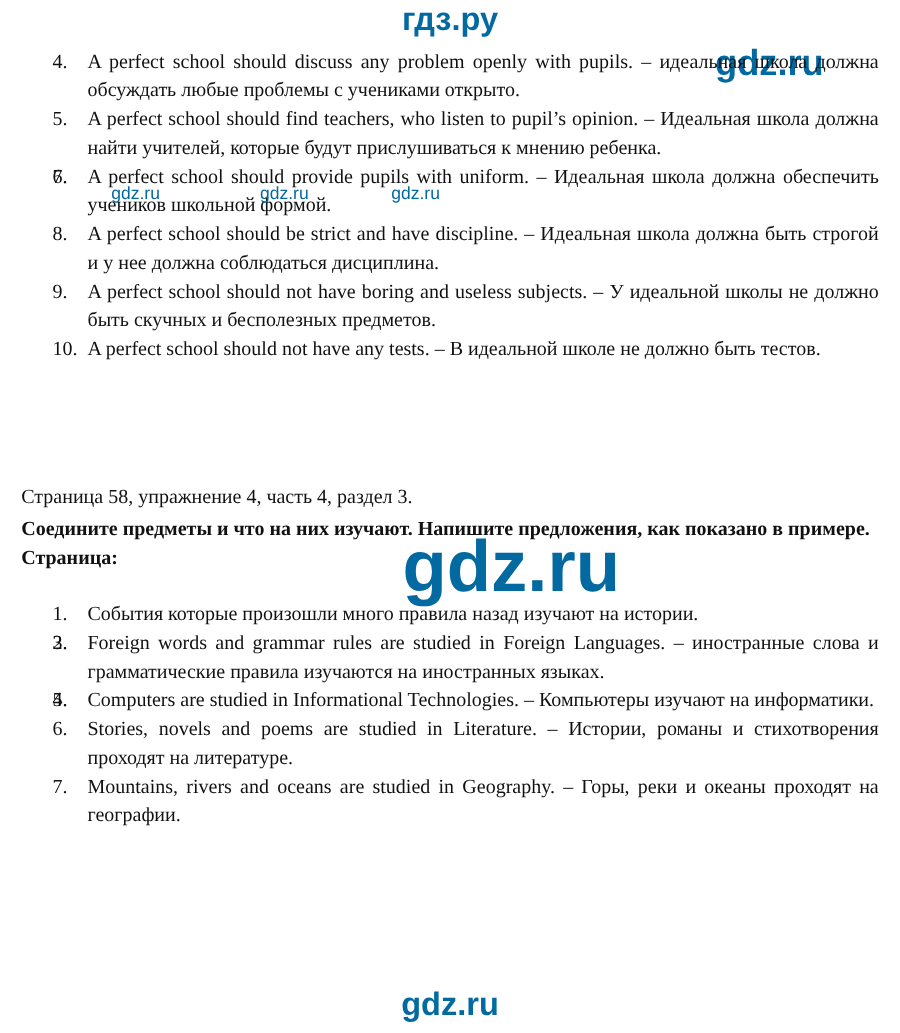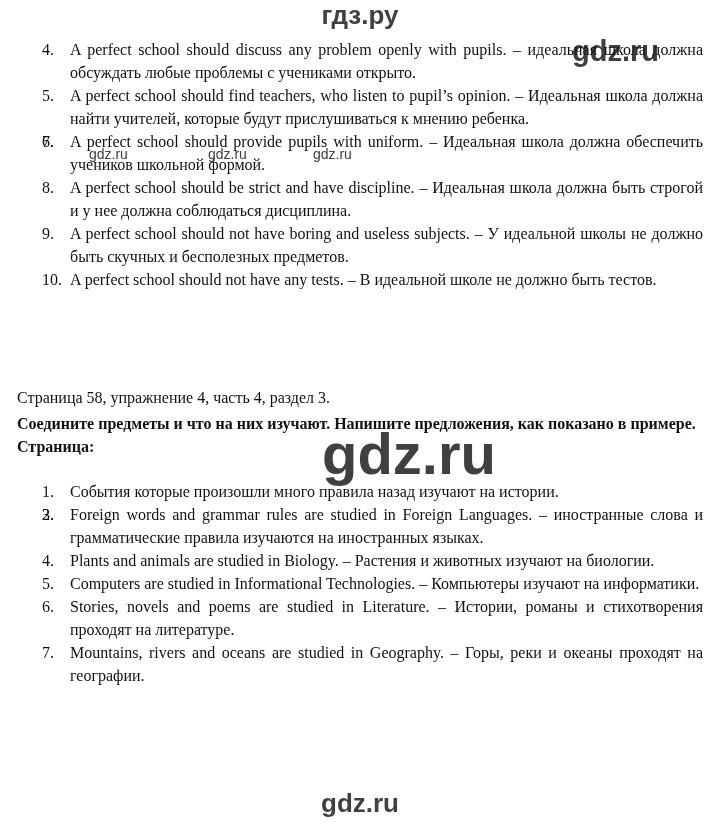--- a/index.html
+++ b/index.html
@@ -1,18 +1,18 @@
 <!DOCTYPE html>
 <html><head>
   <meta charset="utf-8">
   <style>
     html, body { margin: 0; padding: 0; background: #ffffff; }
     body { width: 720px; height: 826px; position: relative; overflow: hidden; color: #111; }
     .serif { font-family: "Liberation Serif", serif; font-size: 16px; }
-    .wm { position: absolute; font-family: "Liberation Sans", sans-serif; font-weight: bold; color: #404040; letter-spacing: 0; }
+    .wm { position: absolute; font-family: "Liberation Sans", sans-serif; font-weight: bold; color: #0369a1; letter-spacing: 0; }
     .wm-top { left: 0; width: 720px; text-align: center; top: 0px; font-size: 26px; }
     .wm-r { left: 572px; top: 35px; font-size: 29px; }
     .wm-s { font-size: 14px; font-weight: normal; }
     .wm-big { left: 322px; top: 420px; font-size: 58px; }
     .wm-bot { left: 0; width: 720px; text-align: center; top: 788px; font-size: 26px; }
     .list { position: absolute; left: 0; width: 720px; margin: 0; padding: 0; list-style: none; }
     .item { position: relative; padding-left: 70px; padding-right: 17px; line-height: 23px; text-align: justify; }
     .num { position: absolute; left: 42px; width: 24px; text-align: left; }
     .num10 { left: 42px; }
     .heading { position: absolute; left: 17px; top: 389px; font-weight: normal; }
@@ -43,19 +43,19 @@
   <div>Соедините предметы и что на них изучают. Напишите предложения, как показано в примере.</div>
   <div>Страница:</div>
 </div>
 
 <div class="wm wm-big">gdz.ru</div>
 
 <ul class="list serif" style="top:480px;">
   <li class="item"><span class="num">1.</span><span>События которые произошли много правила назад изучают на истории.</span></li>
   <li class="item"><span class="num">2.</span></li>
   <li class="item"><span class="num">3.</span><span>Foreign words and grammar rules are studied in Foreign Languages. – иностранные слова и грамматические правила изучаются на иностранных языках.</span></li>
-  <li class="item"><span class="num">4.</span><span>Plants and animals are studied in Biology. – Растения и животных изучают на биологии.</span></li>
+  <li class="item"><span class="num">4.</span></li>
   <li class="item"><span class="num">5.</span><span>Computers are studied in Informational Technologies. – Компьютеры изучают на информатики.</span></li>
   <li class="item"><span class="num">6.</span><span>Stories, novels and poems are studied in Literature. – Истории, романы и стихотворения проходят на литературе.</span></li>
   <li class="item"><span class="num">7.</span><span>Mountains, rivers and oceans are studied in Geography. – Горы, реки и океаны проходят на географии.</span></li>
 </ul>
 
 <div class="wm wm-bot">gdz.ru</div>
 
 </body></html>

